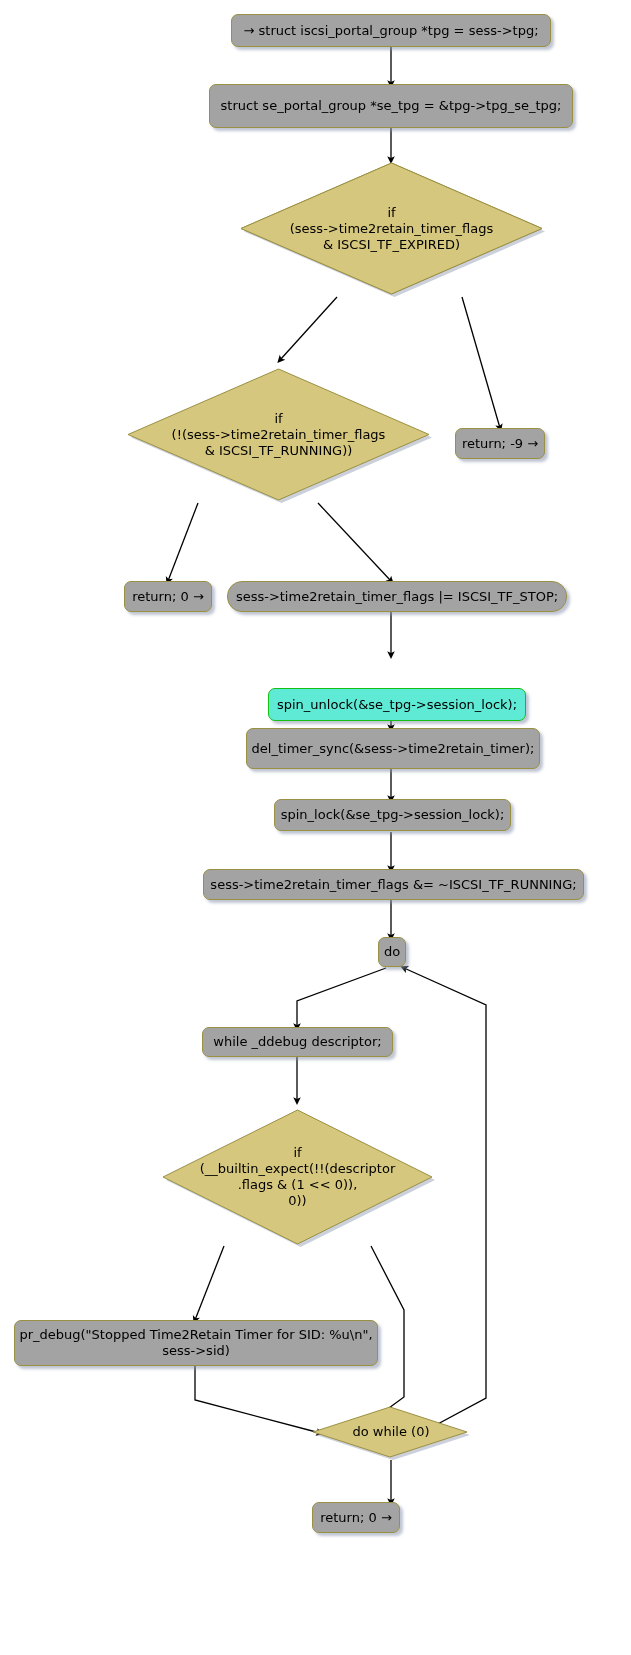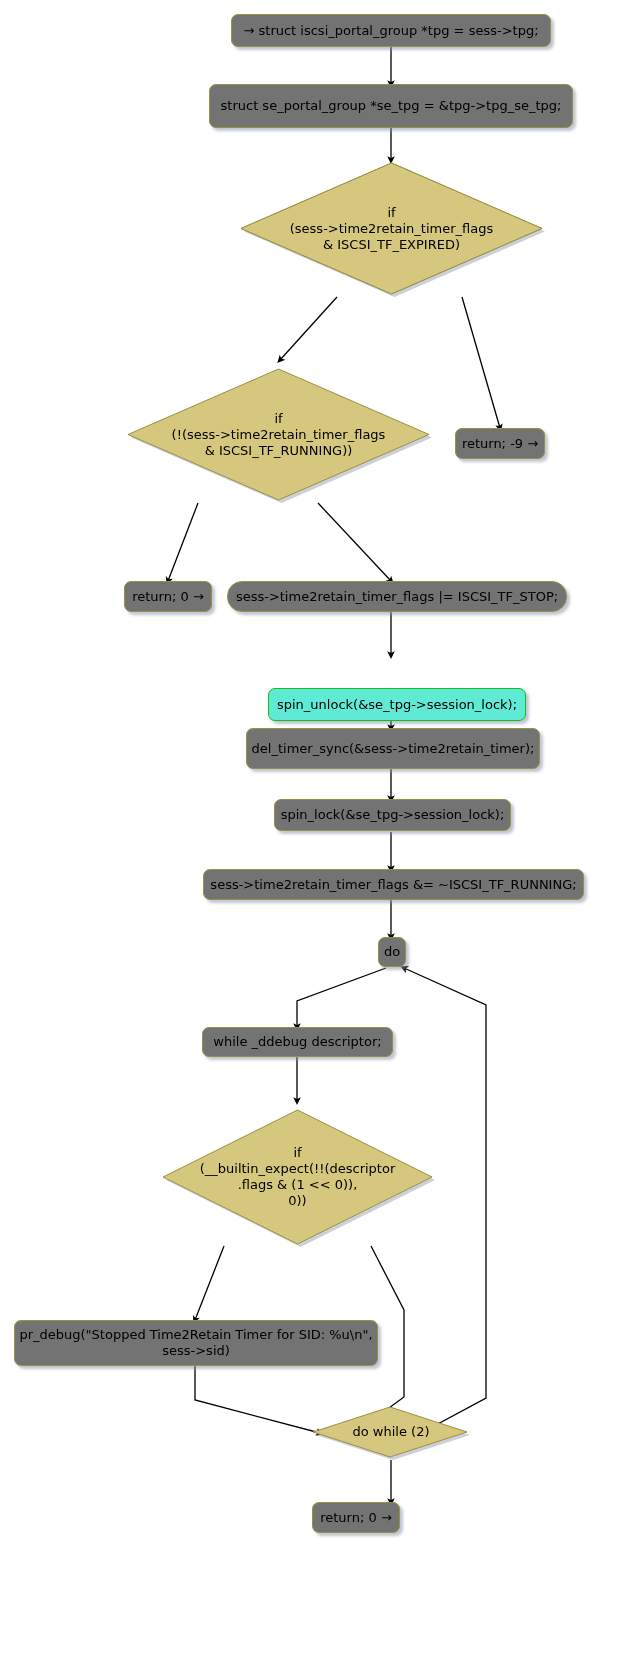--- a/index.html
+++ b/index.html
@@ -9,21 +9,21 @@
   }
   #canvas{position:absolute;left:0;top:0;width:631px;height:1655px;}
   #edges{position:absolute;left:0;top:0;width:631px;height:1655px;pointer-events:none;}
 
   
   .node{
     position:absolute;
     box-sizing:border-box;
     border:1px solid #9A9042;
     border-radius:7px;
-    background:#737373;
+    background:#a3a3a3;
     color:#000000;
     font-size:13px;
     line-height:16px;
     text-align:center;
     display:flex;
     align-items:center;
     justify-content:center;
     white-space:pre;
     box-shadow:3px 3px 3px rgba(140,150,175,0.55);
     padding:0 8px;
@@ -160,18 +160,18 @@
   </div>
 
   <div class="node" style="left:14px;top:1320px;width:364px;height:46px;">pr_debug("Stopped Time2Retain Timer for SID: %u\n",
 sess-&gt;sid)</div>
 
   <div class="diamond" style="left:312px;top:1406px;width:158px;height:54px;">
     <svg width="158" height="54" xmlns="http://www.w3.org/2000/svg">
       <polygon points="81,4 158,29 81,54 4,29" fill="#8C96AF" opacity="0.45"></polygon>
       <polygon points="78,1 155,26 78,51 1,26" fill="#D6C77E" stroke="#9A9042" stroke-width="1"></polygon>
     </svg>
-    <div class="dlabel" style="height:52px;">do while (2)</div>
+    <div class="dlabel" style="height:52px;">do while (0)</div>
   </div>
 
   <div class="node" style="left:312px;top:1502px;width:88px;height:31px;">return; 0 →</div>
 
 </div>
 
 </body></html>

